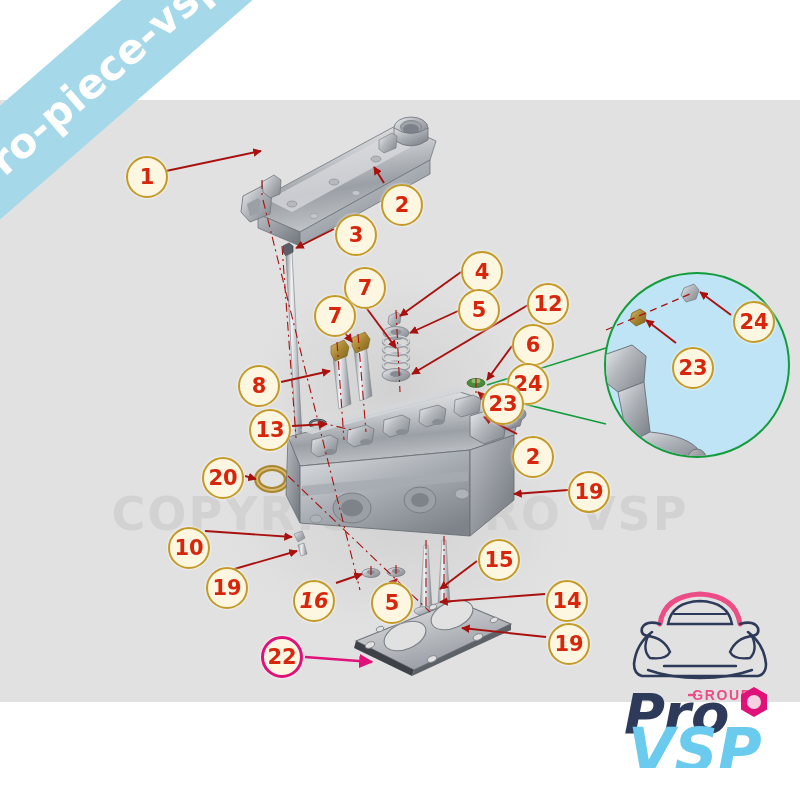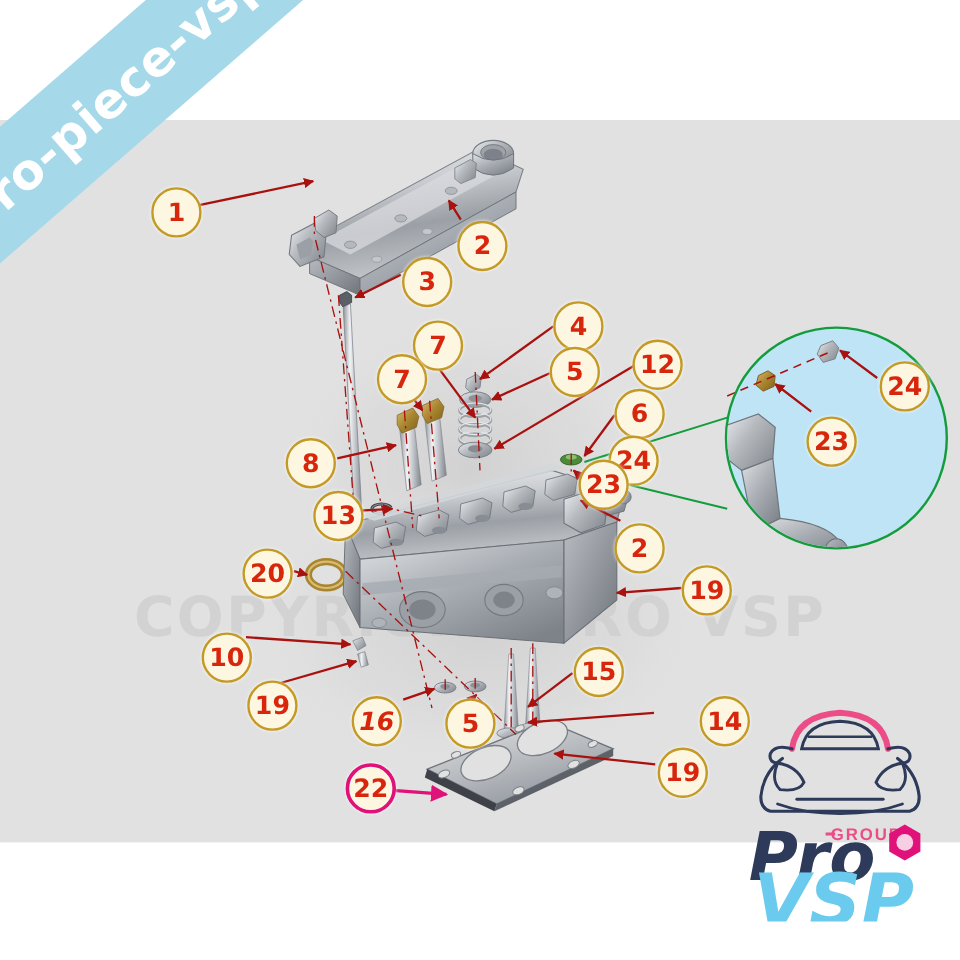--- a/index.html
+++ b/index.html
@@ -66,21 +66,20 @@
     font-size:21px;
     font-weight:bold;
     font-family:"DejaVu Sans",sans-serif;
     box-shadow:0 0 3px rgba(255,255,255,.9);
     z-index:40;
     line-height:1;
   }
   .callout.hi{
     border-color:#e0127a;
     border-width:3px;
-    margin-left:27px;
   }
 
   
   .detail-circle{
     position:absolute;
     left:604px;top:272px;
     width:186px;height:186px;
     border-radius:50%;
     background:#bfe4f5;
     border:2px solid #139c3c;
@@ -480,21 +479,21 @@
       </div>
       <div class="callout" style="left: 482px; top: 383px;">
         <span>23</span>
       </div>
       <div class="callout" style="left: 733px; top: 301px;">
         <span>24</span>
       </div>
       <div class="callout" style="left: 672px; top: 347px;">
         <span>23</span>
       </div>
-      <div class="callout" style="left: 249px; top: 409px; margin-left: 12px;">
+      <div class="callout" style="left: 249px; top: 409px;">
         <span>13</span>
       </div>
       <div class="callout" style="left: 512px; top: 436px;">
         <span>2</span>
       </div>
       <div class="callout" style="left: 202px; top: 457px;">
         <span>20</span>
       </div>
       <div class="callout" style="left: 568px; top: 471px;">
         <span>19</span>
@@ -507,21 +506,21 @@
       </div>
       <div class="callout" style="left: 293px; top: 580px; font-style: italic;">
         <span>16</span>
       </div>
       <div class="callout" style="left: 371px; top: 582px;">
         <span>5</span>
       </div>
       <div class="callout" style="left: 478px; top: 539px;">
         <span>15</span>
       </div>
-      <div class="callout" style="left: 546px; top: 580px; margin-left: 37px;">
+      <div class="callout" style="left: 546px; top: 580px;">
         <span>14</span>
       </div>
       <div class="callout" style="left: 548px; top: 623px;">
         <span>19</span>
       </div>
       <div class="callout hi" style="left: 261px; top: 636px;">
         <span>22</span>
       </div>
     </div>
 

